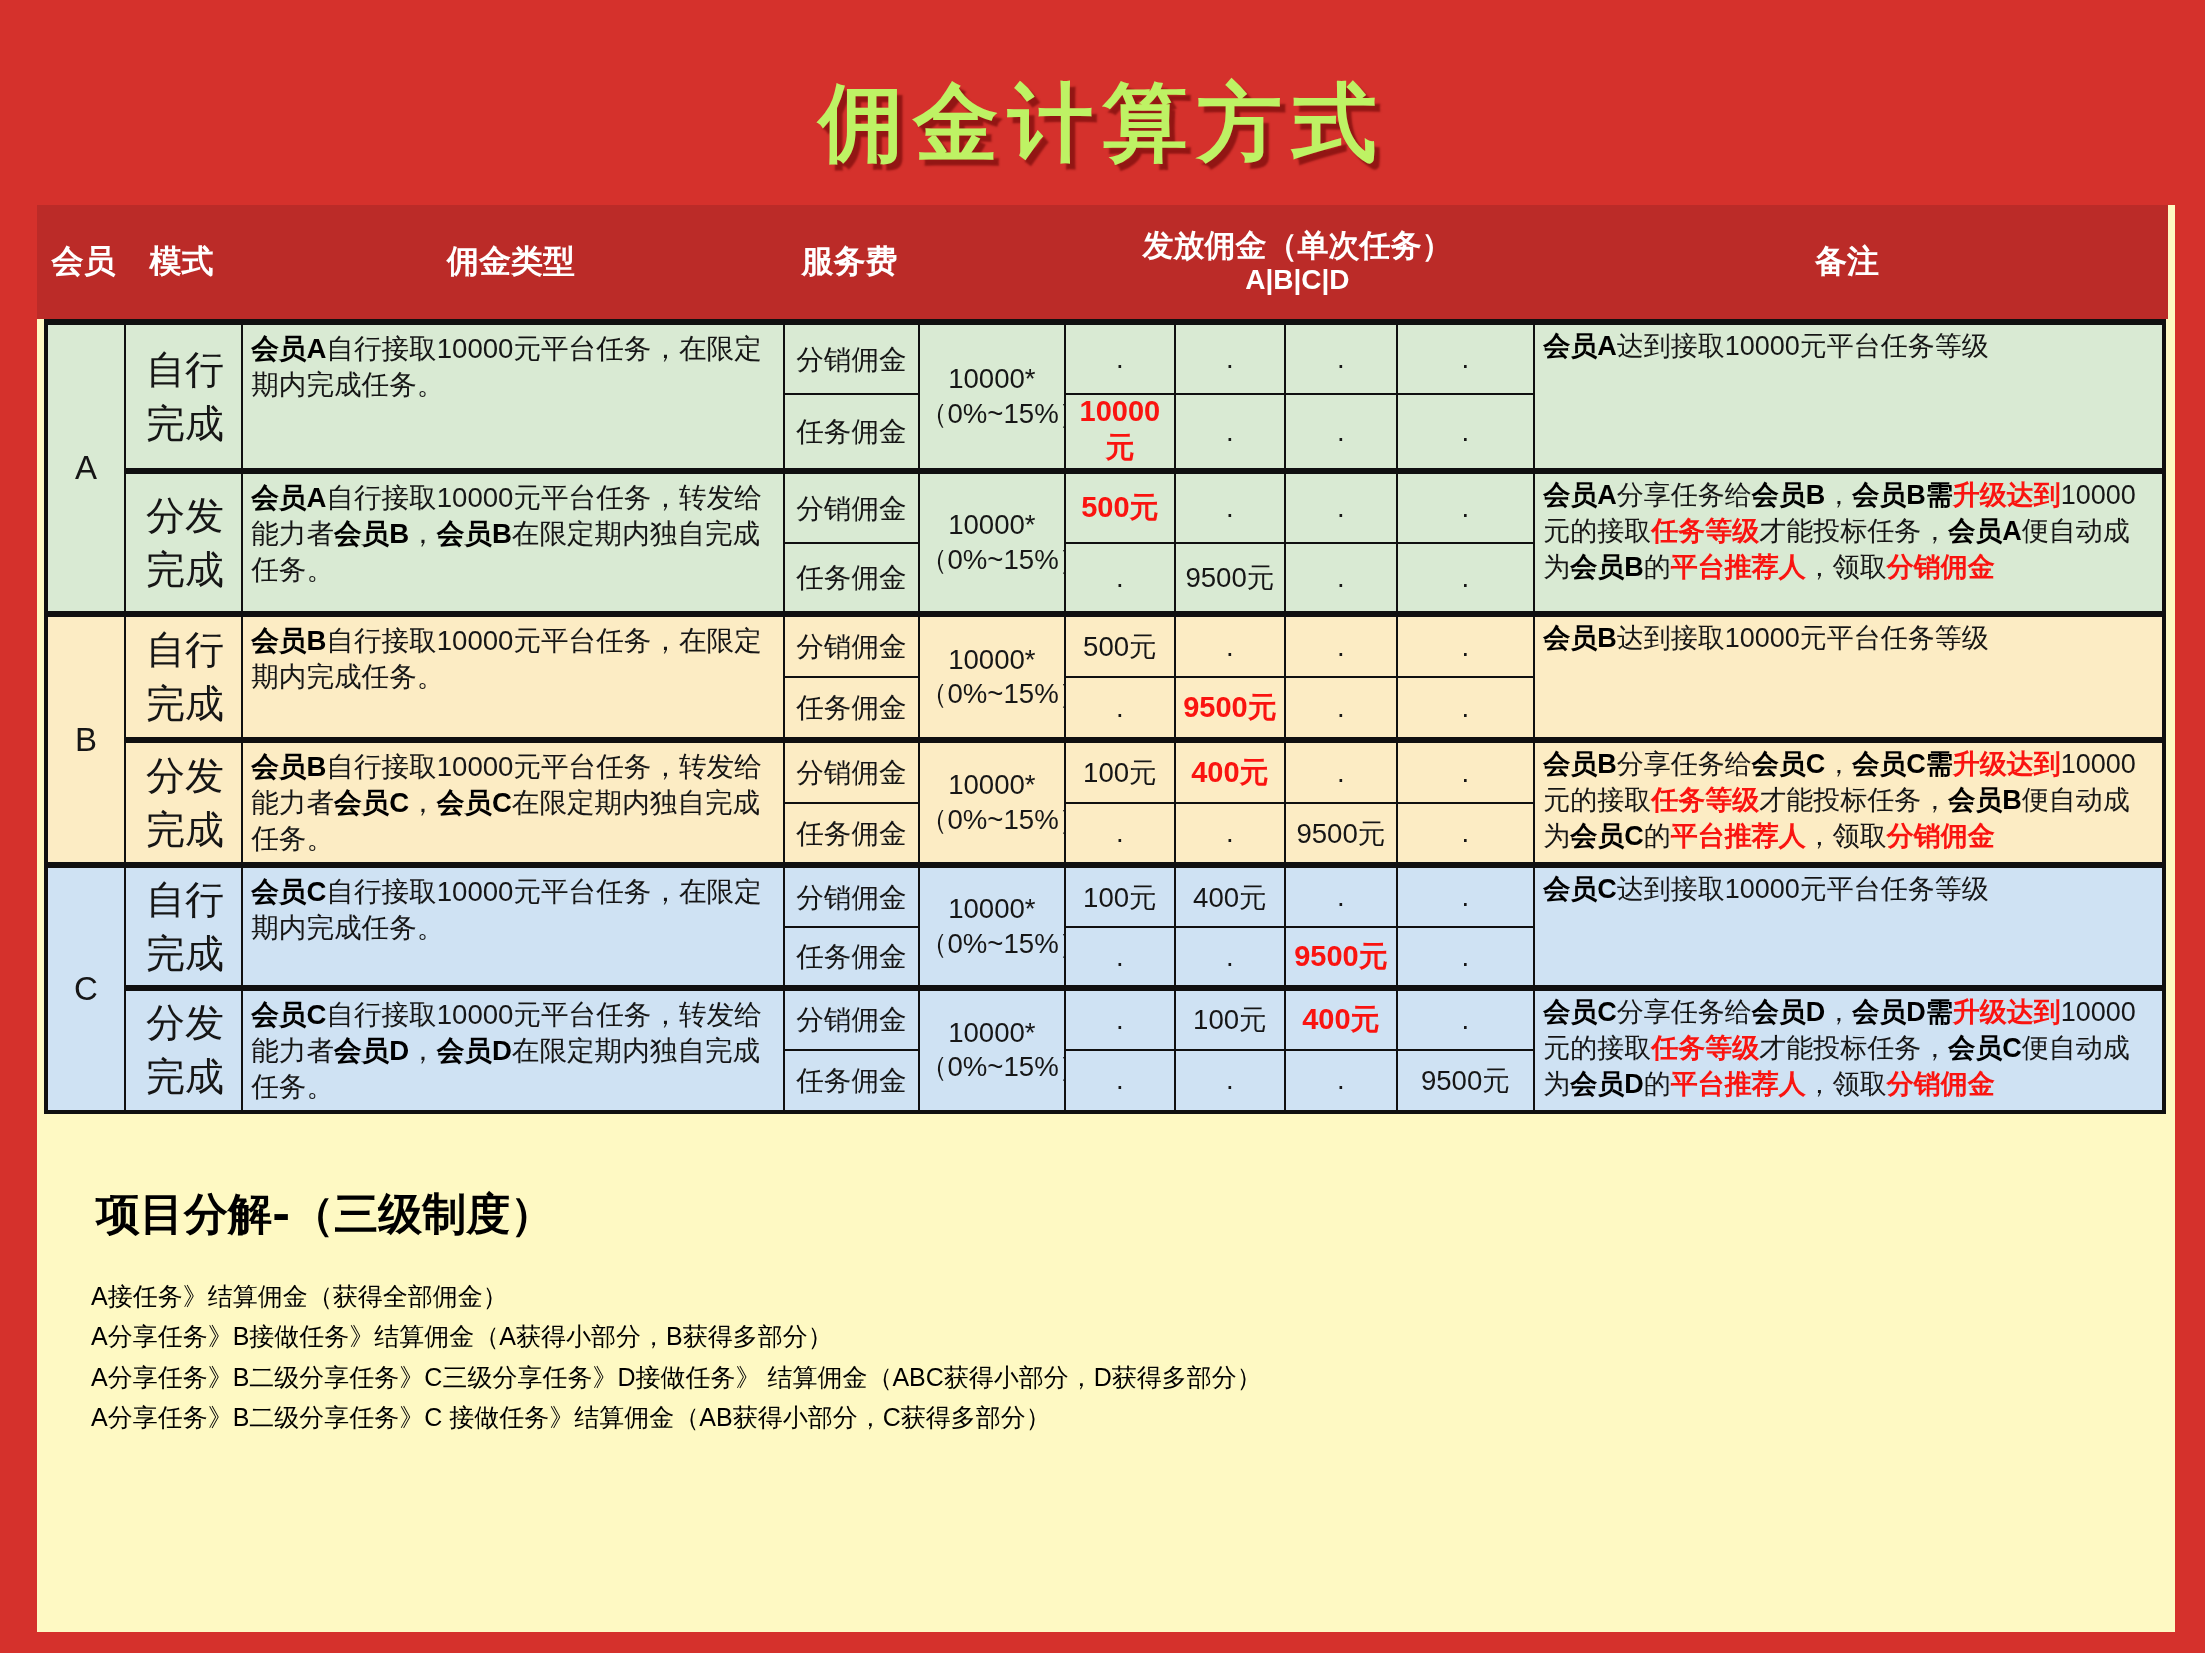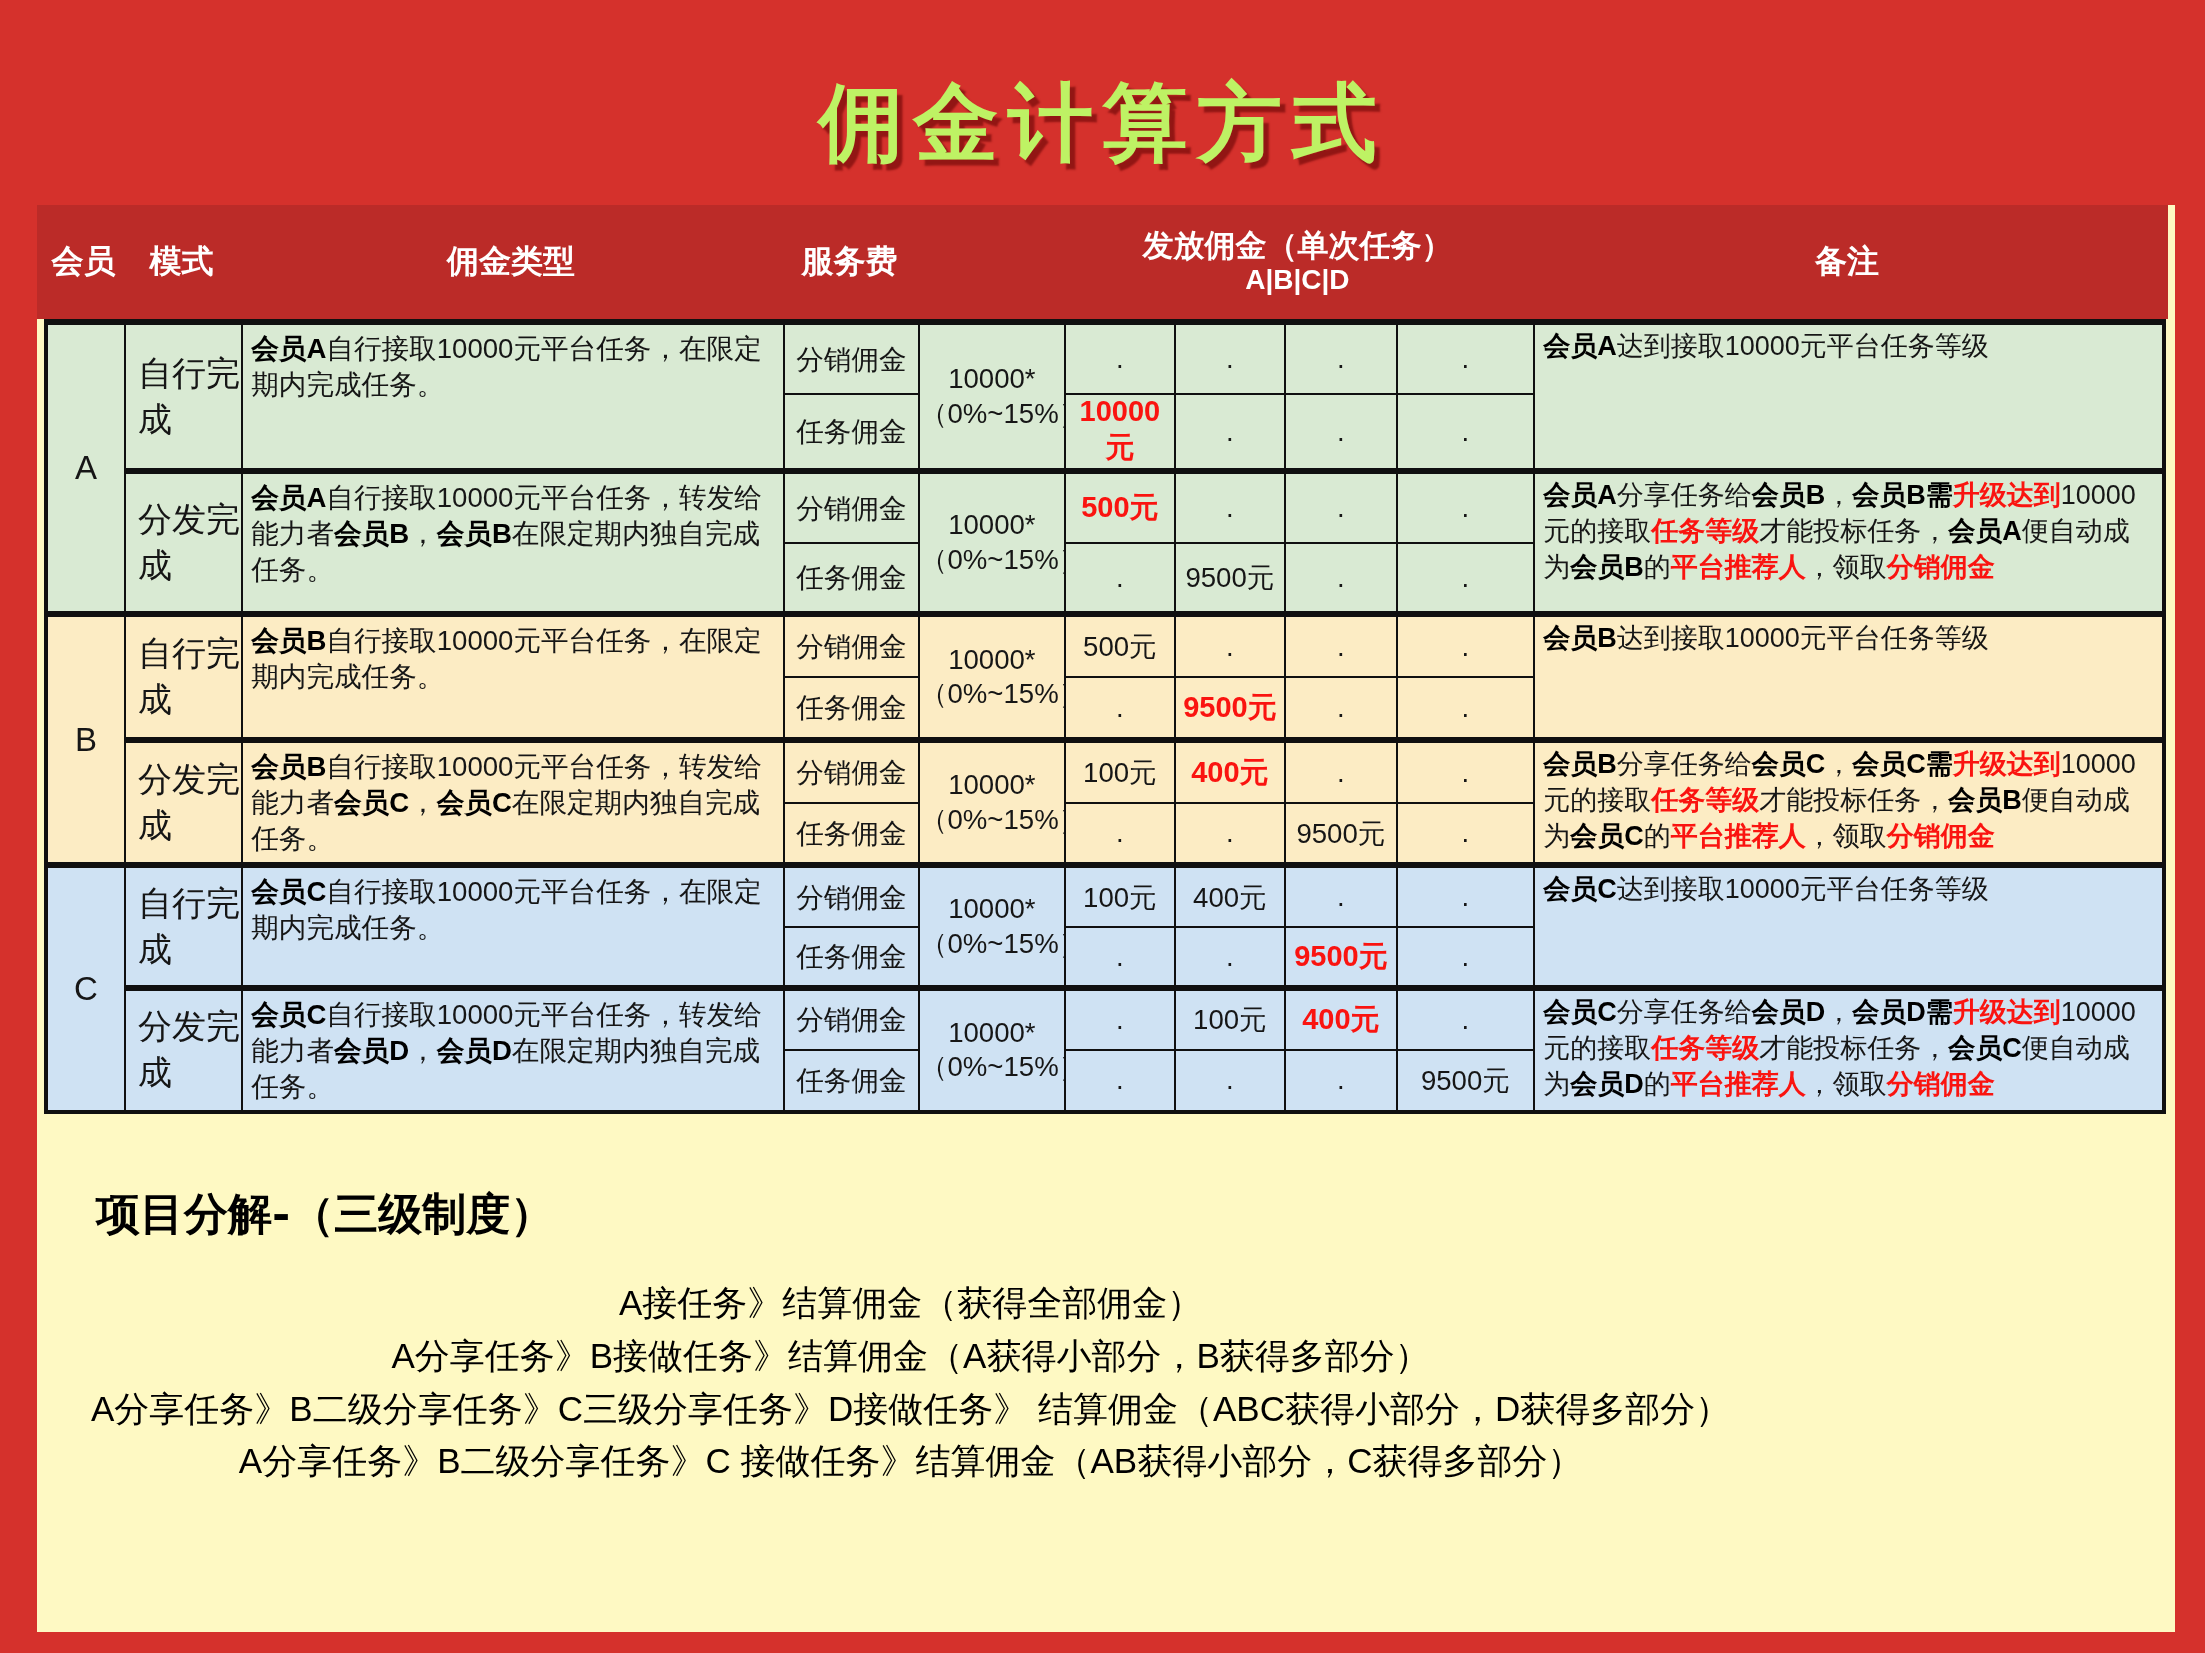--- a/index.html
+++ b/index.html
@@ -38,37 +38,37 @@
     position:absolute;left:6.9px;top:114px;width:2119px;
     border-collapse:collapse;table-layout:fixed;
     border:4.8px solid var(--line);
   }
   td{border:2.8px solid var(--line);padding:0;vertical-align:middle;overflow:hidden;}
   tr.pair td{border-top-width:6.2px;}
   .sA td{background:var(--green);}
   .sB td{background:var(--yellow);}
   .sC td{background:var(--blue);}
   td.m{font-size:33px;text-align:center;}
-  td.md{font-size:34px;padding-left:12px;}
+  td.md{font-size:39px;padding-left:20px;}
   td.cp{font-size:27.6px;line-height:1.32;vertical-align:top;padding:5.5px 6.9px 4.1px 8.3px;}
   td.ct{font-size:27.6px;text-align:center;}
   td.fe{font-size:27.6px;text-align:center;line-height:1.25;margin-left:24px;}
   td.vl{font-size:27.6px;text-align:center;}
   td.nt{font-size:27px;line-height:1.34;vertical-align:top;padding:2.8px 6.9px 2.8px 8.3px;}
   .h104{height:72px}.h103{height:71px}.h91{height:63px}.h90{height:62px}.h89{height:61px}
   span.b{font-weight:bold;color:#000;}
   span.r{font-weight:bold;color:var(--hot);}
   td.vl span.r{font-size:29px;}
   
   .bd-head{
     position:absolute;left:59px;top:980px;
     font-family:"DejaVu Serif", serif;font-weight:bold;font-size:44px;color:#000;
   }
   .bd-lines{position:absolute;left:54px;top:1076px;display:flex;flex-direction:column;gap:9px;}
-  .bd-line{font-size:35px;color:#000;line-height:1.25;text-align:center;}
+  .bd-line{font-size:25px;color:#000;line-height:1.25;}
 </style>
 </head>
 <body>
 
 <div class="title">佣金计算方式</div>
 
 <div class="sheet">
 
   <div class="band">
     <div class="hcell">会员</div>

